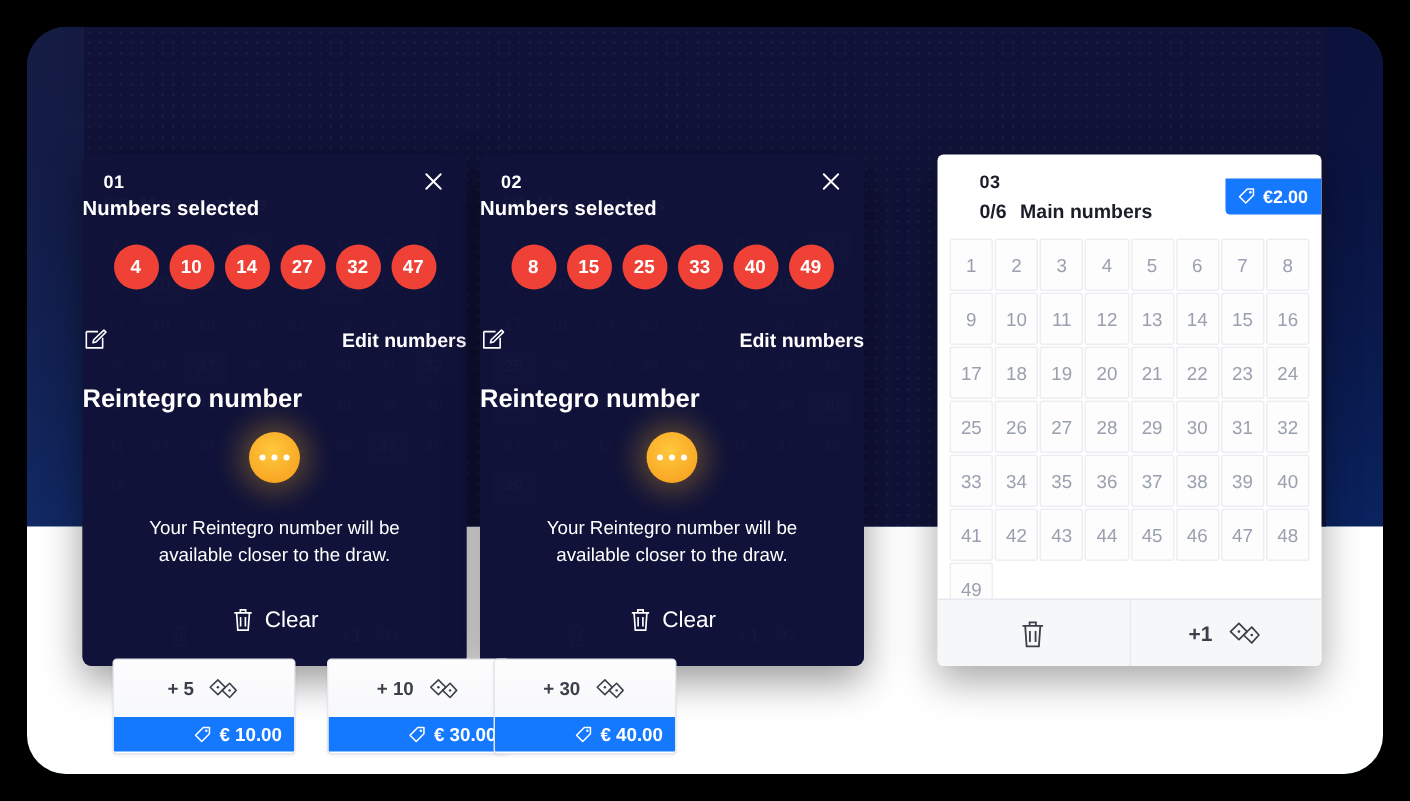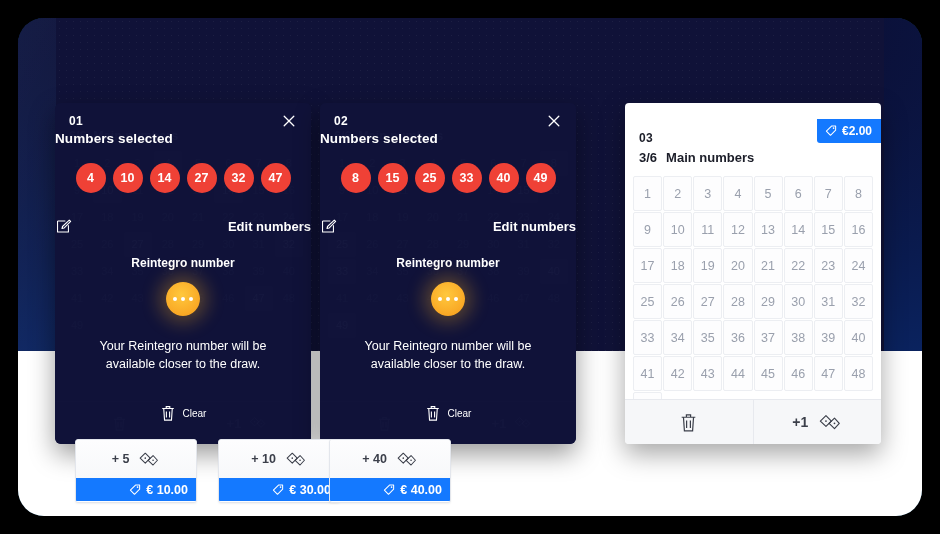--- a/index.html
+++ b/index.html
@@ -206,23 +206,22 @@
     justify-content: space-between;
     gap: 8px;
     margin-top: 25px;
     color: #ffffff;
     font-size: 13px;
     font-weight: 700;
     cursor: pointer;
   }
 
   .reintegro-label {
-    text-align: center;
     color: #ffffff;
-    font-size: 12px;
+    font-size: 17px;
     font-weight: 700;
     margin-top: 21px;
   }
 
   .reintegro-ball-wrap {
     display: flex;
     justify-content: center;
     margin-top: 12px;
   }
   .reintegro-ball {
@@ -254,41 +253,40 @@
   }
 
   .ov-spacer { flex: 1; }
 
   .ov-clear {
     display: flex;
     align-items: center;
     justify-content: center;
     gap: 7px;
     color: #ffffff;
-    font-size: 10px;
+    font-size: 15px;
     font-weight: 400;
     padding-bottom: 22px;
     cursor: pointer;
   }
 
   
   #card3 {
     position: absolute;
     left: 607px;
     top: 85px;
     width: 256px;
     height: 341px;
     background: #ffffff;
     border-radius: 4px;
     box-shadow: 0 10px 26px rgba(0,0,0,0.35);
     overflow: hidden;
   }
   #card3 .c3-head {
-    padding: 11px 14px 0 14px;
-    margin-top: 17px;
+    padding: 11px 14px 0 28px;
   }
   .c3-index {
     color: #1b1d28;
     font-size: 12px;
     font-weight: 700;
     letter-spacing: 0.4px;
   }
   .c3-sub {
     margin-top: 5px;
     color: #1b1d28;
@@ -684,21 +682,21 @@
             <path d="M7.6 1.2H12.4v4.8L6.4 12 1.6 7.2z"></path>
             <circle cx="10" cy="3.7" r="0.95" fill="#ffffff" stroke="none"></circle>
           </svg>
         </span>
         <span>€2.00</span>
       </div>
 
       <div class="c3-head">
         <div class="c3-index">03</div>
         <div class="c3-sub">
-          <span class="count">3/6</span><span>Main numbers</span>
+          <span class="count">0/6</span><span>Main numbers</span>
         </div>
       </div>
 
       <div class="c3-grid">
           <div class="c3-cell">1</div>
           <div class="c3-cell">2</div>
           <div class="c3-cell">3</div>
           <div class="c3-cell">4</div>
           <div class="c3-cell">5</div>
           <div class="c3-cell">6</div>
@@ -811,21 +809,21 @@
             <path d="M7.6 1.2H12.4v4.8L6.4 12 1.6 7.2z"></path>
             <circle cx="10" cy="3.7" r="0.95" fill="#ffffff" stroke="none"></circle>
           </svg>
         </span>
         <span>€ 30.00</span>
       </div>
     </div>
 
     <div class="promo" style="left:311px; top:421px;">
       <div class="promo-top">
-        <span>+ 40</span>
+        <span>+ 30</span>
         <span class="icon">
           <svg width="23" height="19" viewBox="0 0 24 20" fill="none" stroke="#3b3f4a" stroke-width="1.1" stroke-linejoin="round">
             <path d="M3.2 8.6 8.6 3.4l5.2 5.2-5.2 5.2z"></path>
             <path d="M11.6 10.8 16.8 5.8l4.6 5-4.6 5z"></path>
             <circle cx="8.6" cy="8.6" r="0.85" fill="#3b3f4a" stroke="none"></circle>
             <circle cx="16.8" cy="10.8" r="0.85" fill="#3b3f4a" stroke="none"></circle>
           </svg>
         </span>
       </div>
       <div class="promo-bar">

